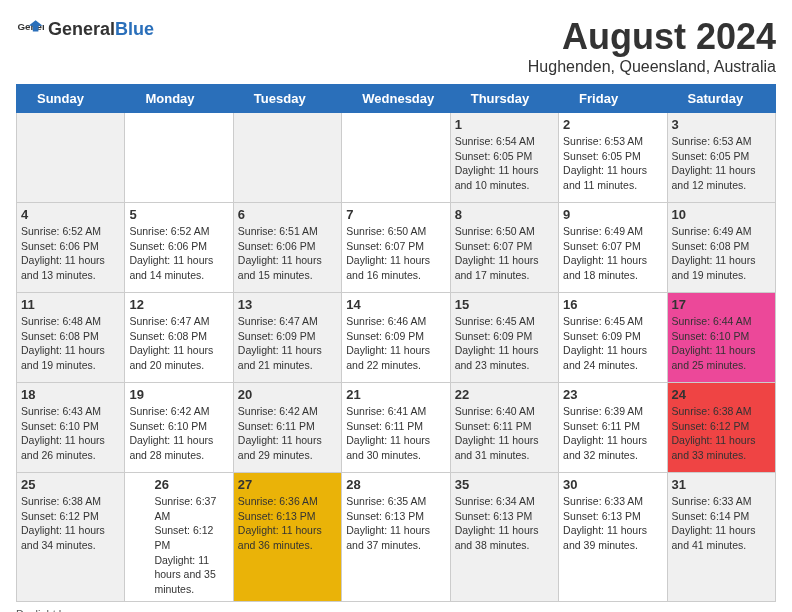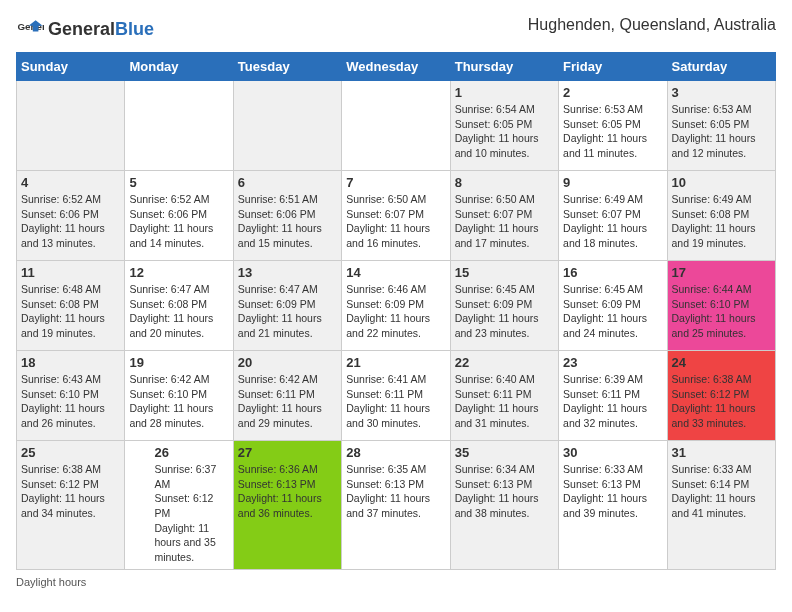--- a/index.html
+++ b/index.html
@@ -40,21 +40,21 @@
     table {
       width: 100%;
       border-collapse: collapse;
       table-layout: fixed;
     }
     th {
       background-color: #2a6fba;
       color: #fff;
       font-size: 13px;
       font-weight: bold;
-      padding: 6px 4px;
+      padding: 6px 20px;
       text-align: left;
       border: 1px solid #2a6fba;
     }
     td {
       border: 1px solid #ccc;
       vertical-align: top;
       padding: 4px 4px;
       min-height: 90px;
       height: 90px;
       background: #fff;
@@ -98,20 +98,21 @@
       <path d="M28 6 L38 14 L32 14 L32 22 L24 22 L24 14 L18 14 Z" fill="#2a6fba"></path>
     </svg>
     <div style="line-height:1.1;">
       <div style="display:flex; gap:0px;">
         <span style="font-size:18px;font-weight:bold;color:#333;">General</span>
         <span style="font-size:18px;font-weight:bold;color:#2a6fba;">Blue</span>
       </div>
     </div>
   </div>
   <div class="title-area">
+    <div class="month-year">August 2024</div>
     <div class="location">Hughenden, Queensland, Australia</div>
   </div>
 </div>
 
 <table>
   <thead>
     <tr>
       <th>Sunday</th>
       <th>Monday</th>
       <th>Tuesday</th>
@@ -284,21 +285,21 @@
         <div class="day-info">
           Sunrise: 6:38 AM<br>Sunset: 6:12 PM<br>Daylight: 11 hours and 34 minutes.
         </div>
         </td>
         <td style="background-color: rgb(255, 255, 255); padding-left: 29px;">
           <span class="day-number">26</span>
         <div class="day-info">
           Sunrise: 6:37 AM<br>Sunset: 6:12 PM<br>Daylight: 11 hours and 35 minutes.
         </div>
         </td>
-        <td style="background-color: #84cc16;">
+        <td style="background-color: #eab308;">
           <span class="day-number">27</span>
         <div class="day-info">
           Sunrise: 6:36 AM<br>Sunset: 6:13 PM<br>Daylight: 11 hours and 36 minutes.
         </div>
         </td>
         <td style="background-color: rgb(255, 255, 255);">
           <span class="day-number">28</span>
         <div class="day-info">
           Sunrise: 6:35 AM<br>Sunset: 6:13 PM<br>Daylight: 11 hours and 37 minutes.
         </div>

